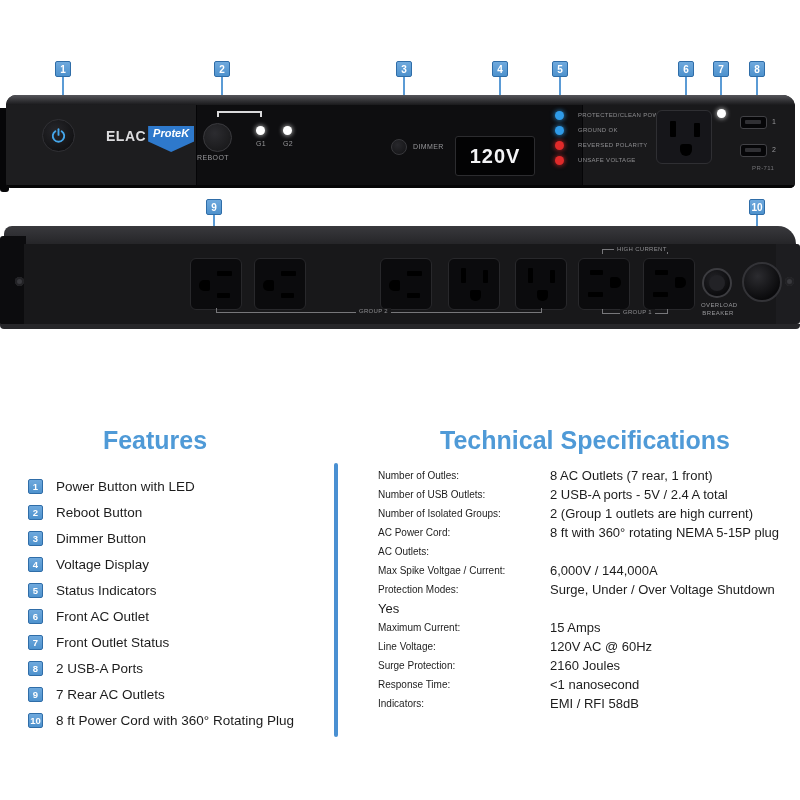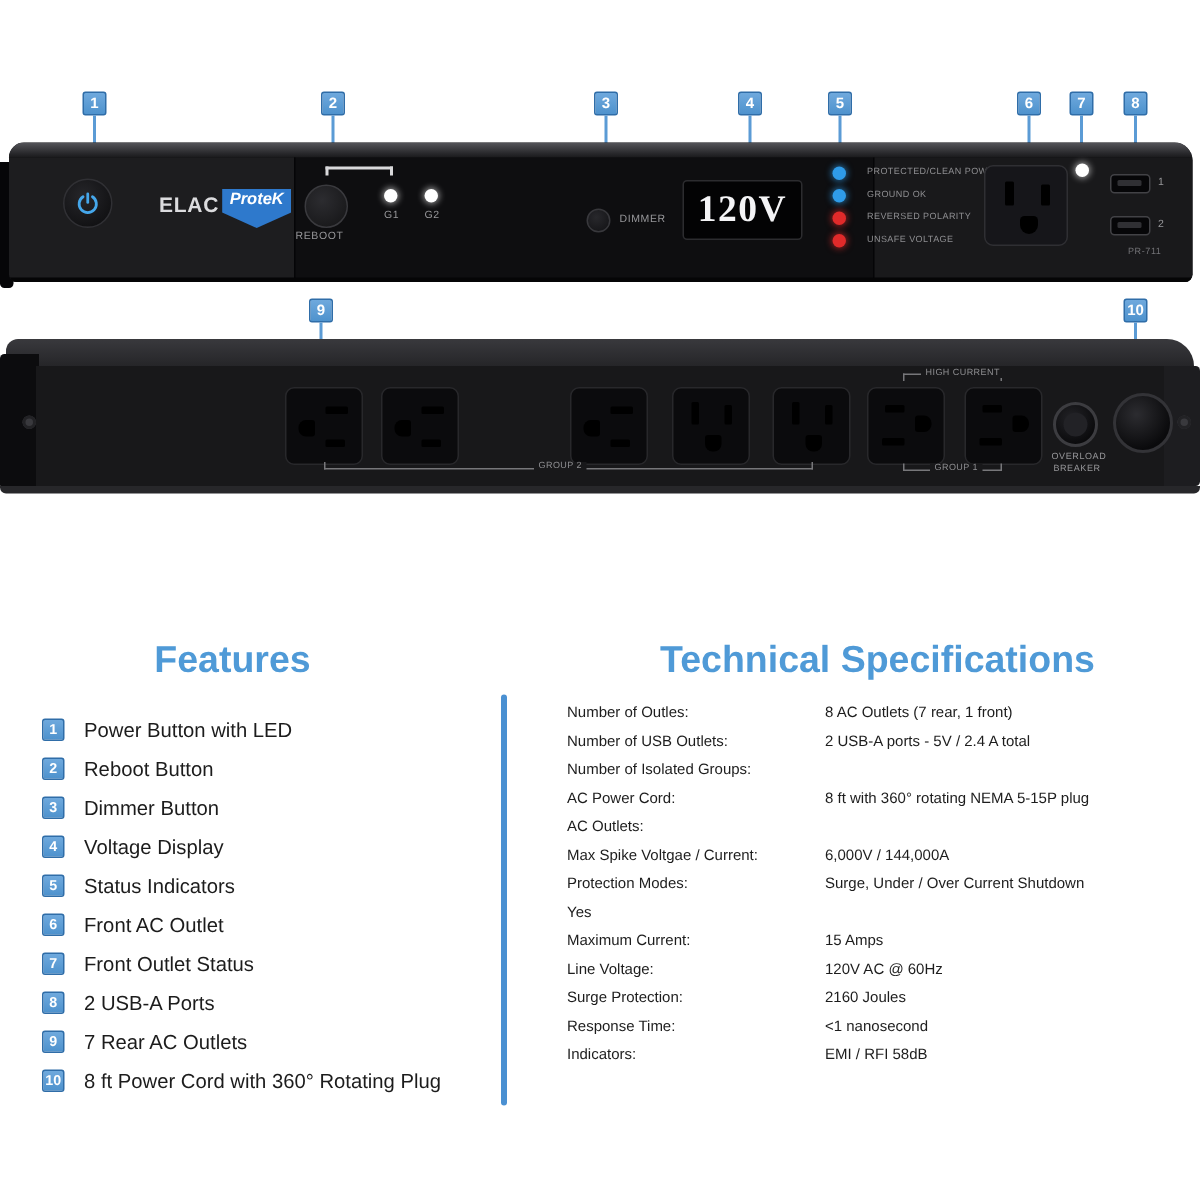--- a/index.html
+++ b/index.html
@@ -42,23 +42,23 @@
   .led.blue{background:#2f9be8;box-shadow:0 0 4px 1px rgba(47,155,232,.6);}
   .led.red{background:#e02a2a;box-shadow:0 0 4px 1px rgba(224,42,42,.6);}
 
   .logo{position:absolute;left:106px;top:126px;display:flex;align-items:flex-start;}
   .logo-elac{color:#dcdcde;font-weight:bold;font-size:14px;letter-spacing:.5px;line-height:20px;}
   .logo-shield{margin-left:2px;width:46px;height:26px;background:#2e79cc;
                clip-path:polygon(0 0,100% 0,100% 60%,50% 100%,0 60%);
                display:flex;justify-content:center;color:#fff;font-weight:bold;font-style:italic;
                font-size:11px;padding-top:1px;box-sizing:border-box;}
 
-  .display{position:absolute;left:455px;top:120px;width:78px;height:38px;background:#030304;
+  .display{position:absolute;left:455px;top:136px;width:78px;height:38px;background:#030304;
            border:1px solid #2c2c2f;border-radius:3px;display:flex;align-items:center;justify-content:center;
-           color:#f4f4f6;font-family:Liberation Serif, serif;font-weight:bold;font-size:25px;letter-spacing:1px;}
+           color:#f4f4f6;font-family:Liberation Sans, sans-serif;font-weight:bold;font-size:20px;letter-spacing:1px;}
 
   .led-label{position:absolute;left:578px;color:#8e8e91;font-size:6px;letter-spacing:.3px;white-space:nowrap;}
 
   .outlet{position:absolute;box-sizing:border-box;border-radius:6px;}
   .outlet .s1,.outlet .s2,.outlet .gnd{position:absolute;background:#000;}
   .front-outlet{left:656px;top:110px;width:56px;height:54px;background:#16161a;border:1px solid #2f2f33;}
   .front-outlet .s1{left:13px;top:10px;width:6px;height:16px;border-radius:1px;}
   .front-outlet .s2{left:37px;top:12px;width:6px;height:14px;border-radius:1px;}
   .front-outlet .gnd{left:23px;top:33px;width:12px;height:12px;border-radius:3px 3px 6px 6px;}
 
@@ -102,21 +102,21 @@
   .features-list{position:absolute;left:28px;top:473px;width:300px;}
   .feature-row{display:flex;align-items:center;height:26px;}
   .f-badge{width:15px;height:15px;flex:0 0 15px;border-radius:2px;border:1px solid #2f6da8;
            background:linear-gradient(#6fa9dd,#4e92cd);color:#fff;font-size:9.5px;font-weight:bold;
            display:flex;align-items:center;justify-content:center;box-sizing:border-box;margin-right:13px;}
   .f-text{color:#1c1c1c;font-size:13.5px;white-space:nowrap;}
   .spec-bar{position:absolute;left:334px;top:463px;width:4px;height:274px;background:#4a90d2;border-radius:2px;}
   .specs-list{position:absolute;left:378px;top:466px;width:410px;}
   .spec-row{display:flex;height:19px;align-items:center;}
   .spec-label{width:172px;flex:0 0 172px;color:#1d1d1d;font-size:10px;white-space:nowrap;}
-  .spec-value{color:#1d1d1d;font-size:10px;white-space:nowrap;}
+  .spec-value{color:#1d1d1d;font-size:13px;white-space:nowrap;}
 </style>
 </head>
 <body>
 
 <div class="stage">
 
   <div class="callout" style="left:55px;top:61px">
     <div class="c-badge">1</div>
     <div class="c-line" style="height:41px"></div>
   </div>
@@ -326,35 +326,36 @@
     <div class="spec-row">
       <div class="spec-label">Number of Outles:</div>
       <div class="spec-value">8  AC Outlets (7 rear, 1 front)</div>
     </div>
     <div class="spec-row">
       <div class="spec-label">Number of USB Outlets:</div>
       <div class="spec-value">2 USB-A ports - 5V / 2.4 A total</div>
     </div>
     <div class="spec-row">
       <div class="spec-label">Number of Isolated Groups:</div>
+      <div class="spec-value">2 (Group 1 outlets are high current)</div>
     </div>
     <div class="spec-row">
       <div class="spec-label">AC Power Cord:</div>
       <div class="spec-value">8 ft with 360° rotating NEMA 5-15P plug</div>
     </div>
     <div class="spec-row">
       <div class="spec-label">AC Outlets:</div>
     </div>
     <div class="spec-row">
       <div class="spec-label">Max Spike Voltgae / Current:</div>
       <div class="spec-value">6,000V / 144,000A</div>
     </div>
     <div class="spec-row">
       <div class="spec-label">Protection Modes:</div>
-      <div class="spec-value">Surge, Under / Over Current Shutdown</div>
+      <div class="spec-value">Surge, Under / Over Voltage Shutdown</div>
     </div>
     <div class="spec-row">
       <div class="spec-value">Yes</div>
     </div>
     <div class="spec-row">
       <div class="spec-label">Maximum Current:</div>
       <div class="spec-value">15 Amps</div>
     </div>
     <div class="spec-row">
       <div class="spec-label">Line Voltage:</div>

